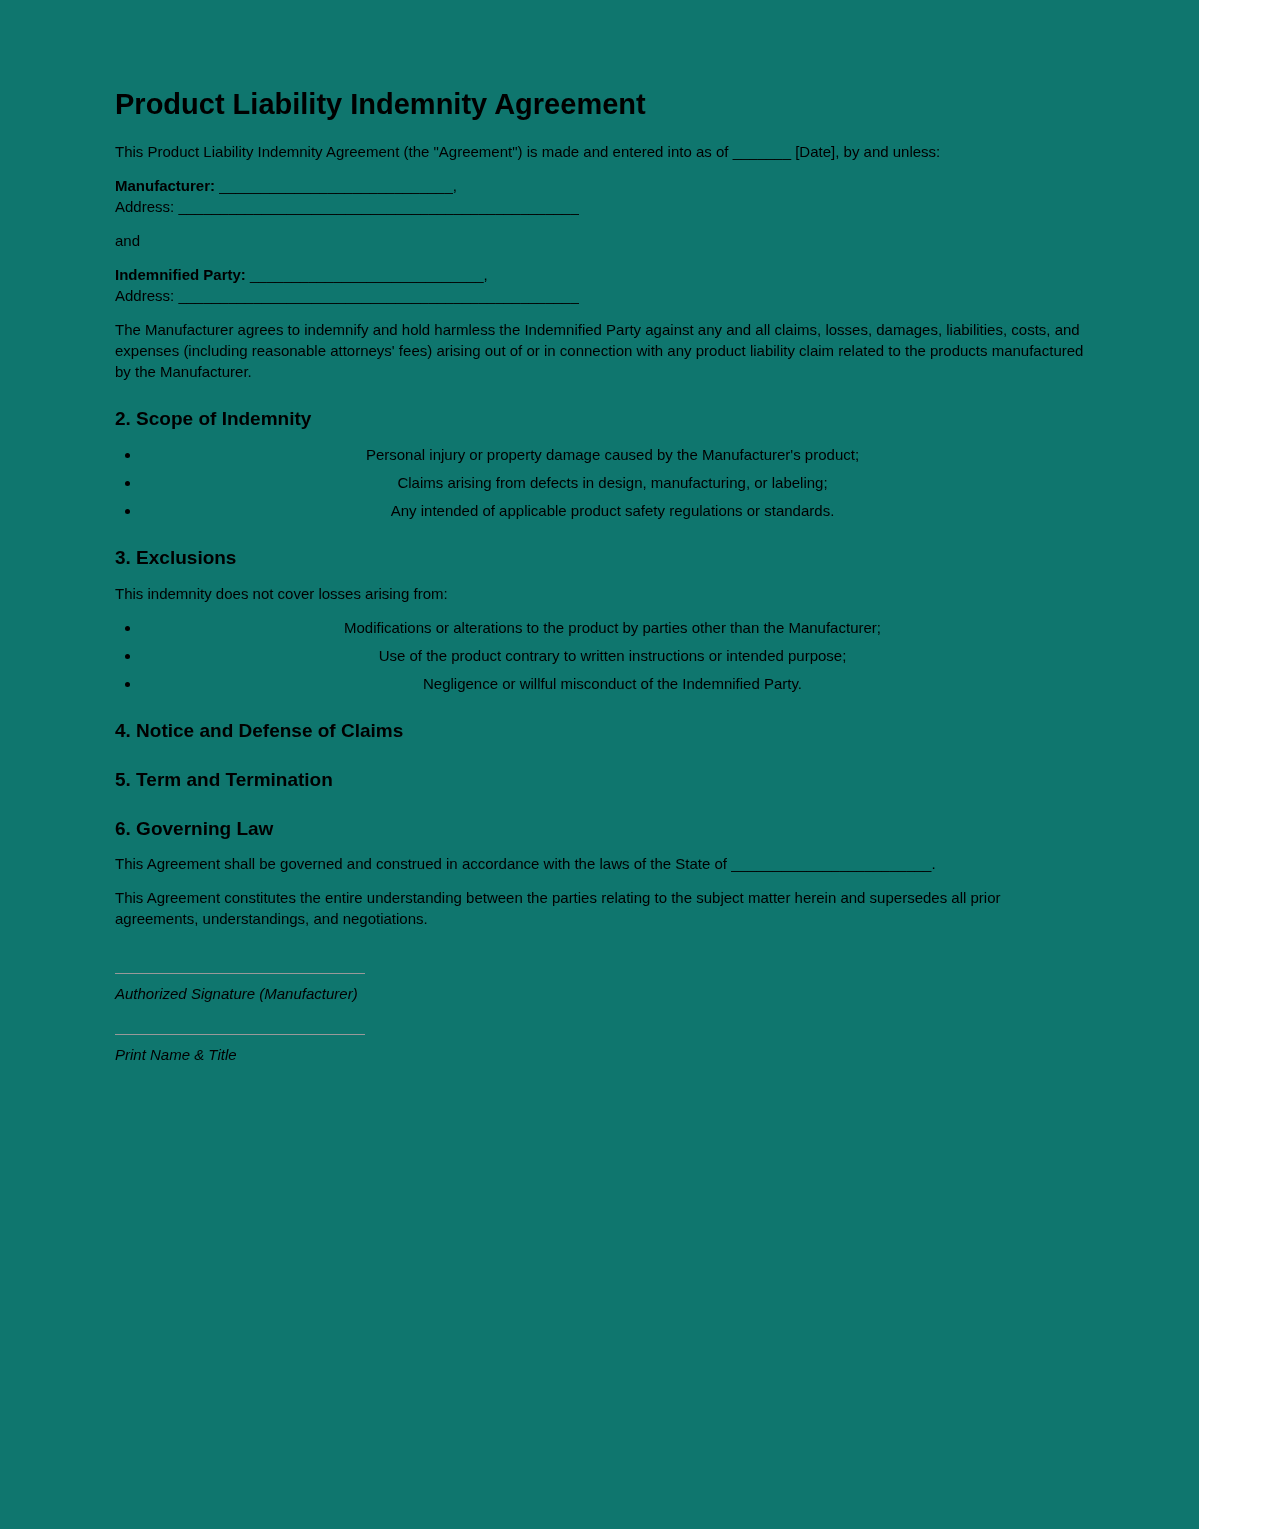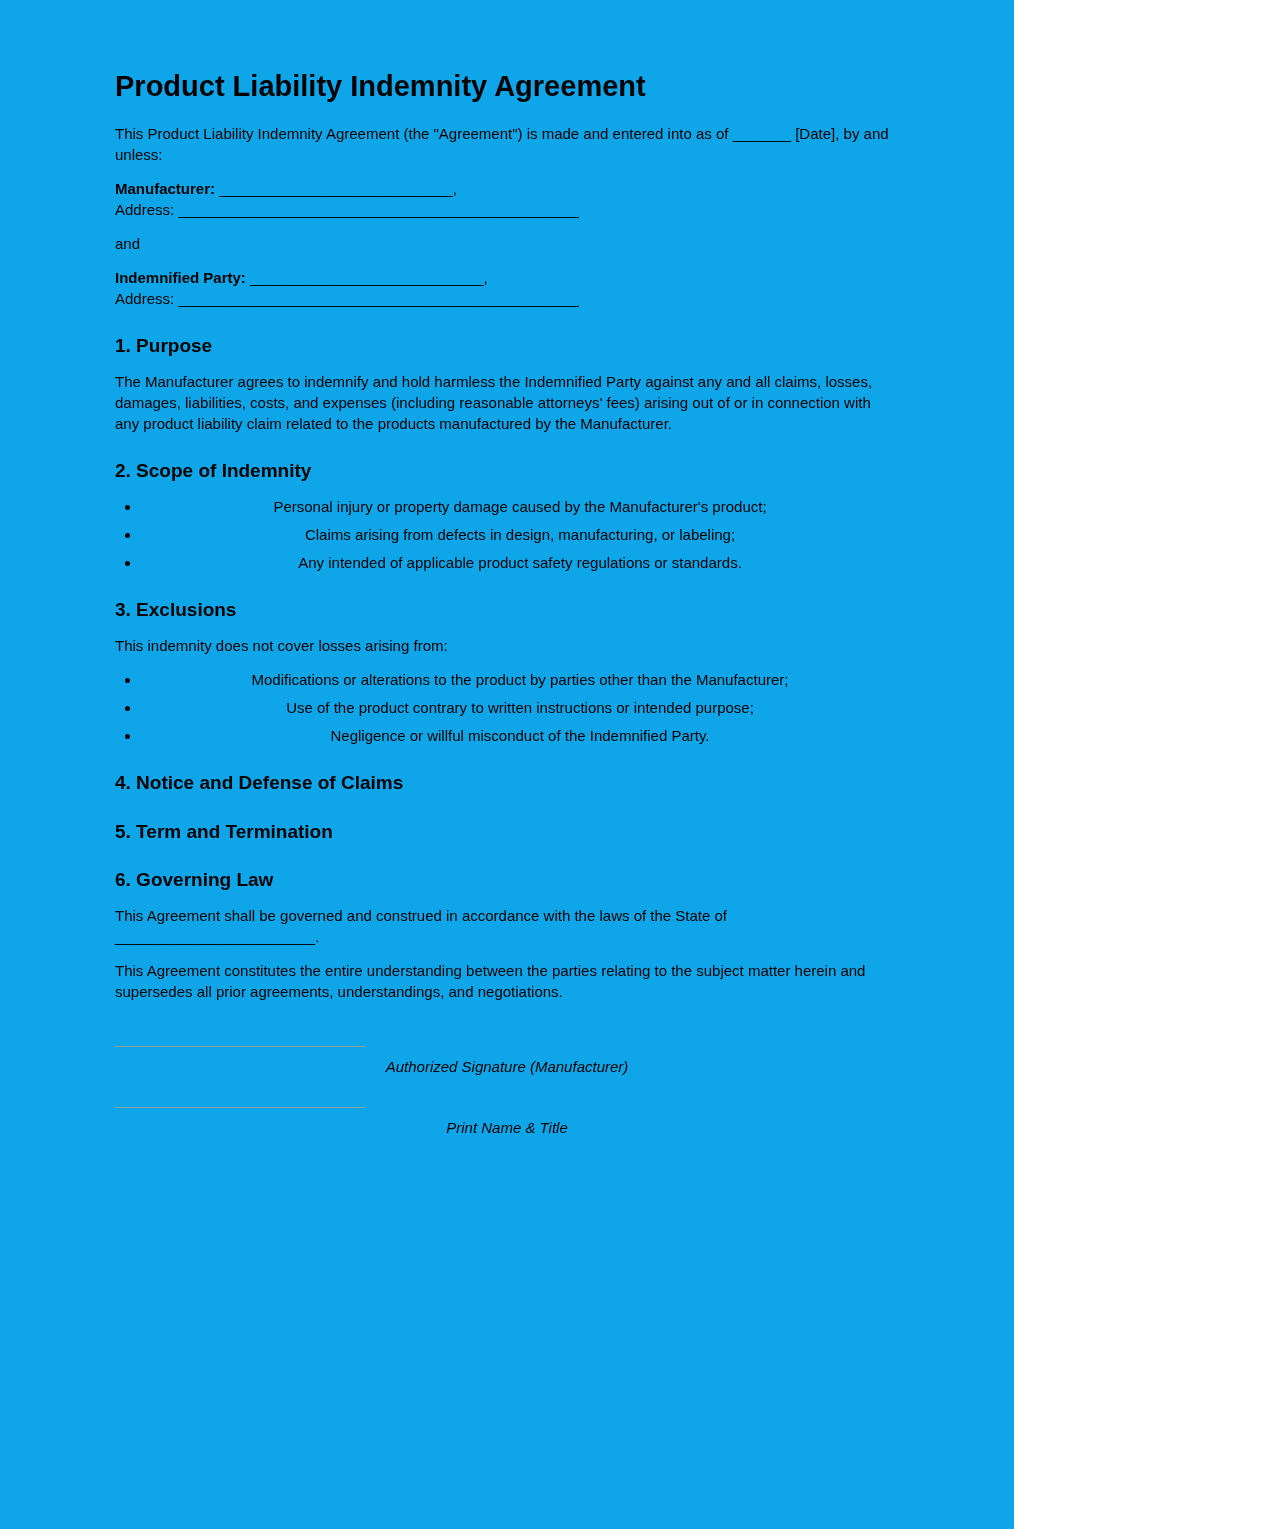--- a/index.html
+++ b/index.html
@@ -1,21 +1,21 @@
 <!DOCTYPE html>
 <html><head>
 <meta charset="utf-8">
 <style>
   * { box-sizing: border-box; }
   html, body { margin: 0; padding: 0; background: #ffffff; }
   .page {
-    width: 1014px;
+    width: 1199px;
     min-height: 1529px;
-    padding: 70px 115px 40px 115px;
-    background: #0ea5e9;
+    padding: 88px 115px 40px 115px;
+    background: #0f766e;
     color: #000000;
     font-family: "Liberation Sans", sans-serif;
   }
   h1 {
     font-size: 29px;
     line-height: 1.15;
     font-weight: bold;
     margin: 0 0 20px 0;
   }
   h2 {
@@ -42,21 +42,20 @@
   .sig-line {
     width: 250px;
     height: 0;
     border-top: 1px solid #999999;
   }
   .sig-line.first { margin-top: 44px; }
   .sig-line.second { margin-top: 30px; }
   .sig-label {
     font-style: italic;
     margin: 9px 0 0 0;
-    text-align: center;
   }
 </style>
 </head>
 <body>
 
 <div class="page">
 
   <h1>Product Liability Indemnity Agreement</h1>
 
   <p>This Product Liability Indemnity Agreement (the "Agreement") is made and entered into as of _______ [Date], by and unless:</p>
@@ -73,21 +72,20 @@
 
   <p>
     <strong>Indemnified Party:</strong>
     <span>____________________________,</span>
     <br>
     <span>Address:</span>
     <span>________________________________________________</span>
   </p>
 
   <section>
-    <h2>1. Purpose</h2>
     <p>The Manufacturer agrees to indemnify and hold harmless the Indemnified Party against any and all claims, losses, damages, liabilities, costs, and expenses (including reasonable attorneys' fees) arising out of or in connection with any product liability claim related to the products manufactured by the Manufacturer.</p>
   </section>
 
   <section>
     <h2>2. Scope of Indemnity</h2>
     <ul>
       <li>Personal injury or property damage caused by the Manufacturer's product;</li>
       <li>Claims arising from defects in design, manufacturing, or labeling;</li>
       <li>Any intended of applicable product safety regulations or standards.</li>
     </ul>

